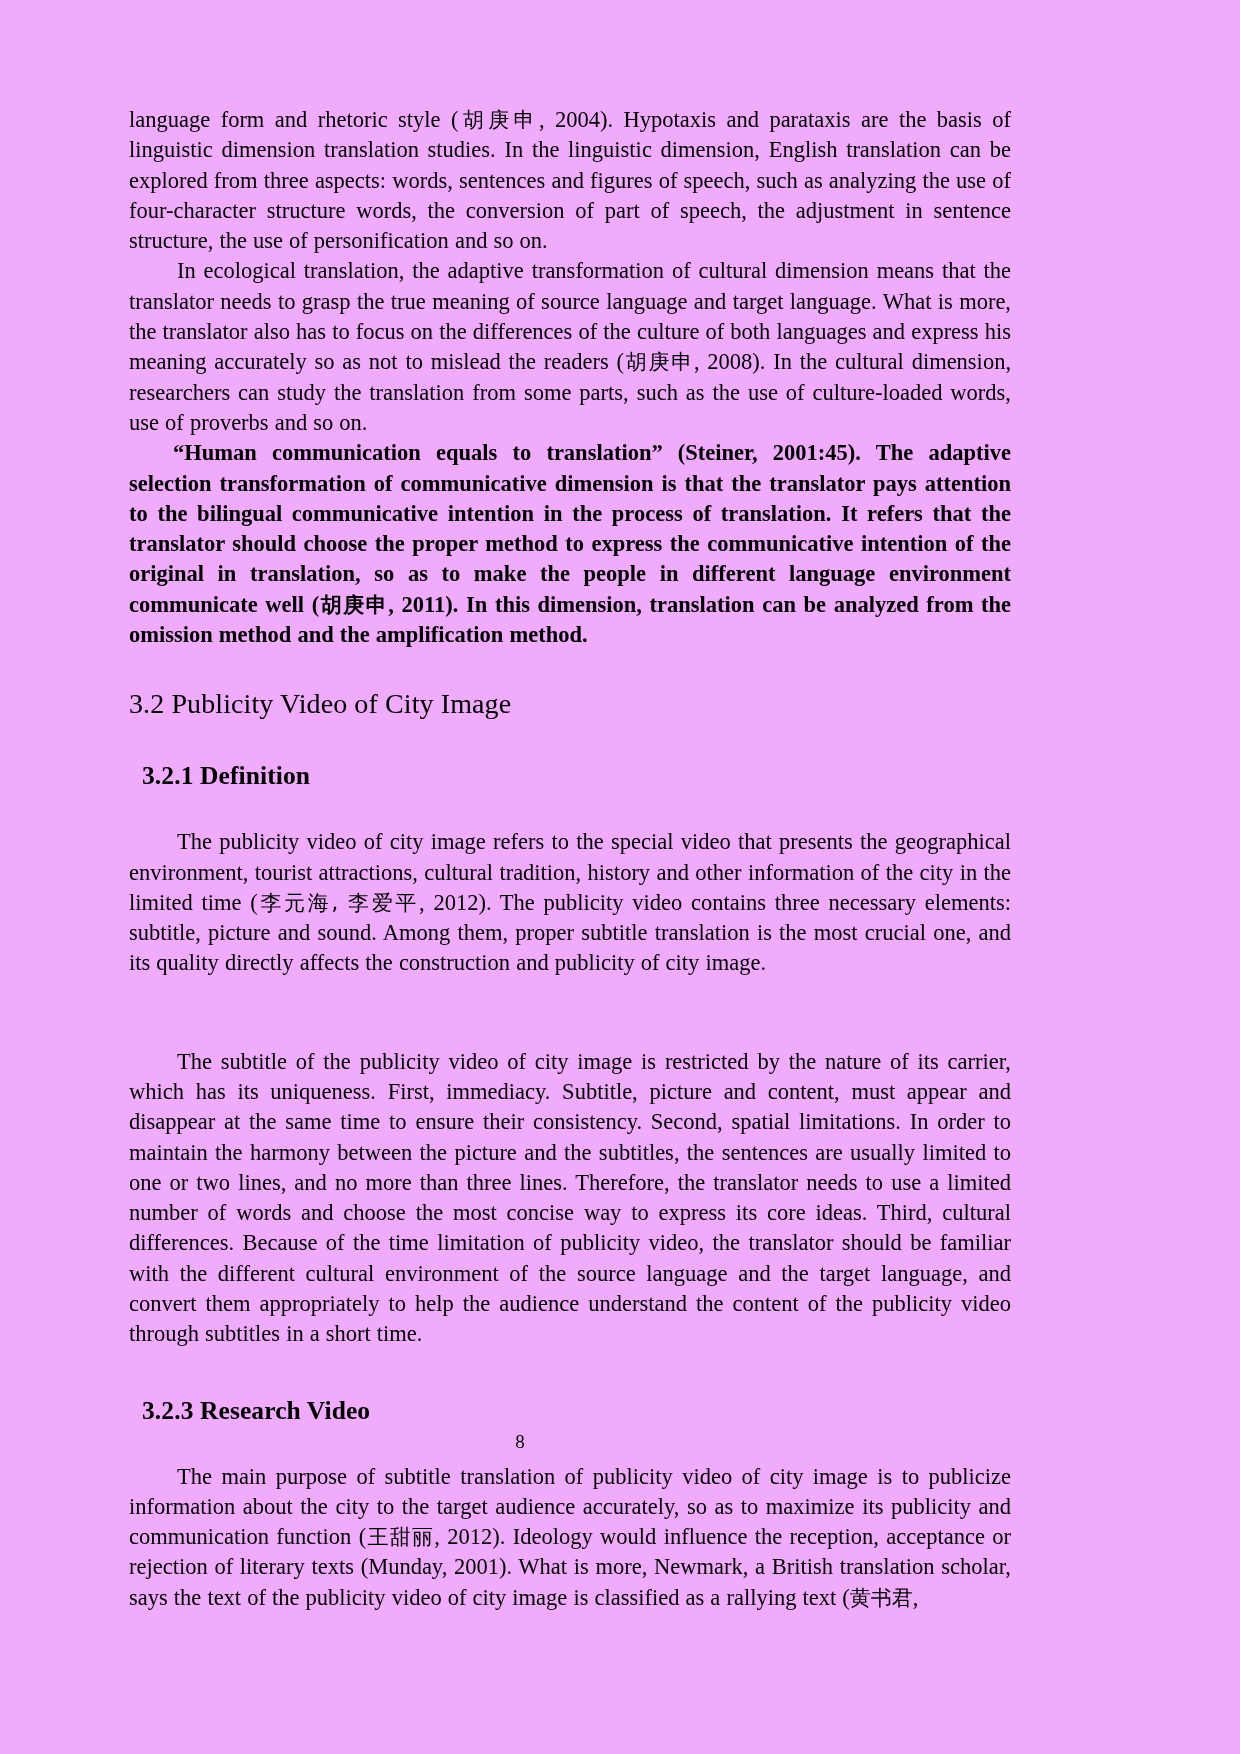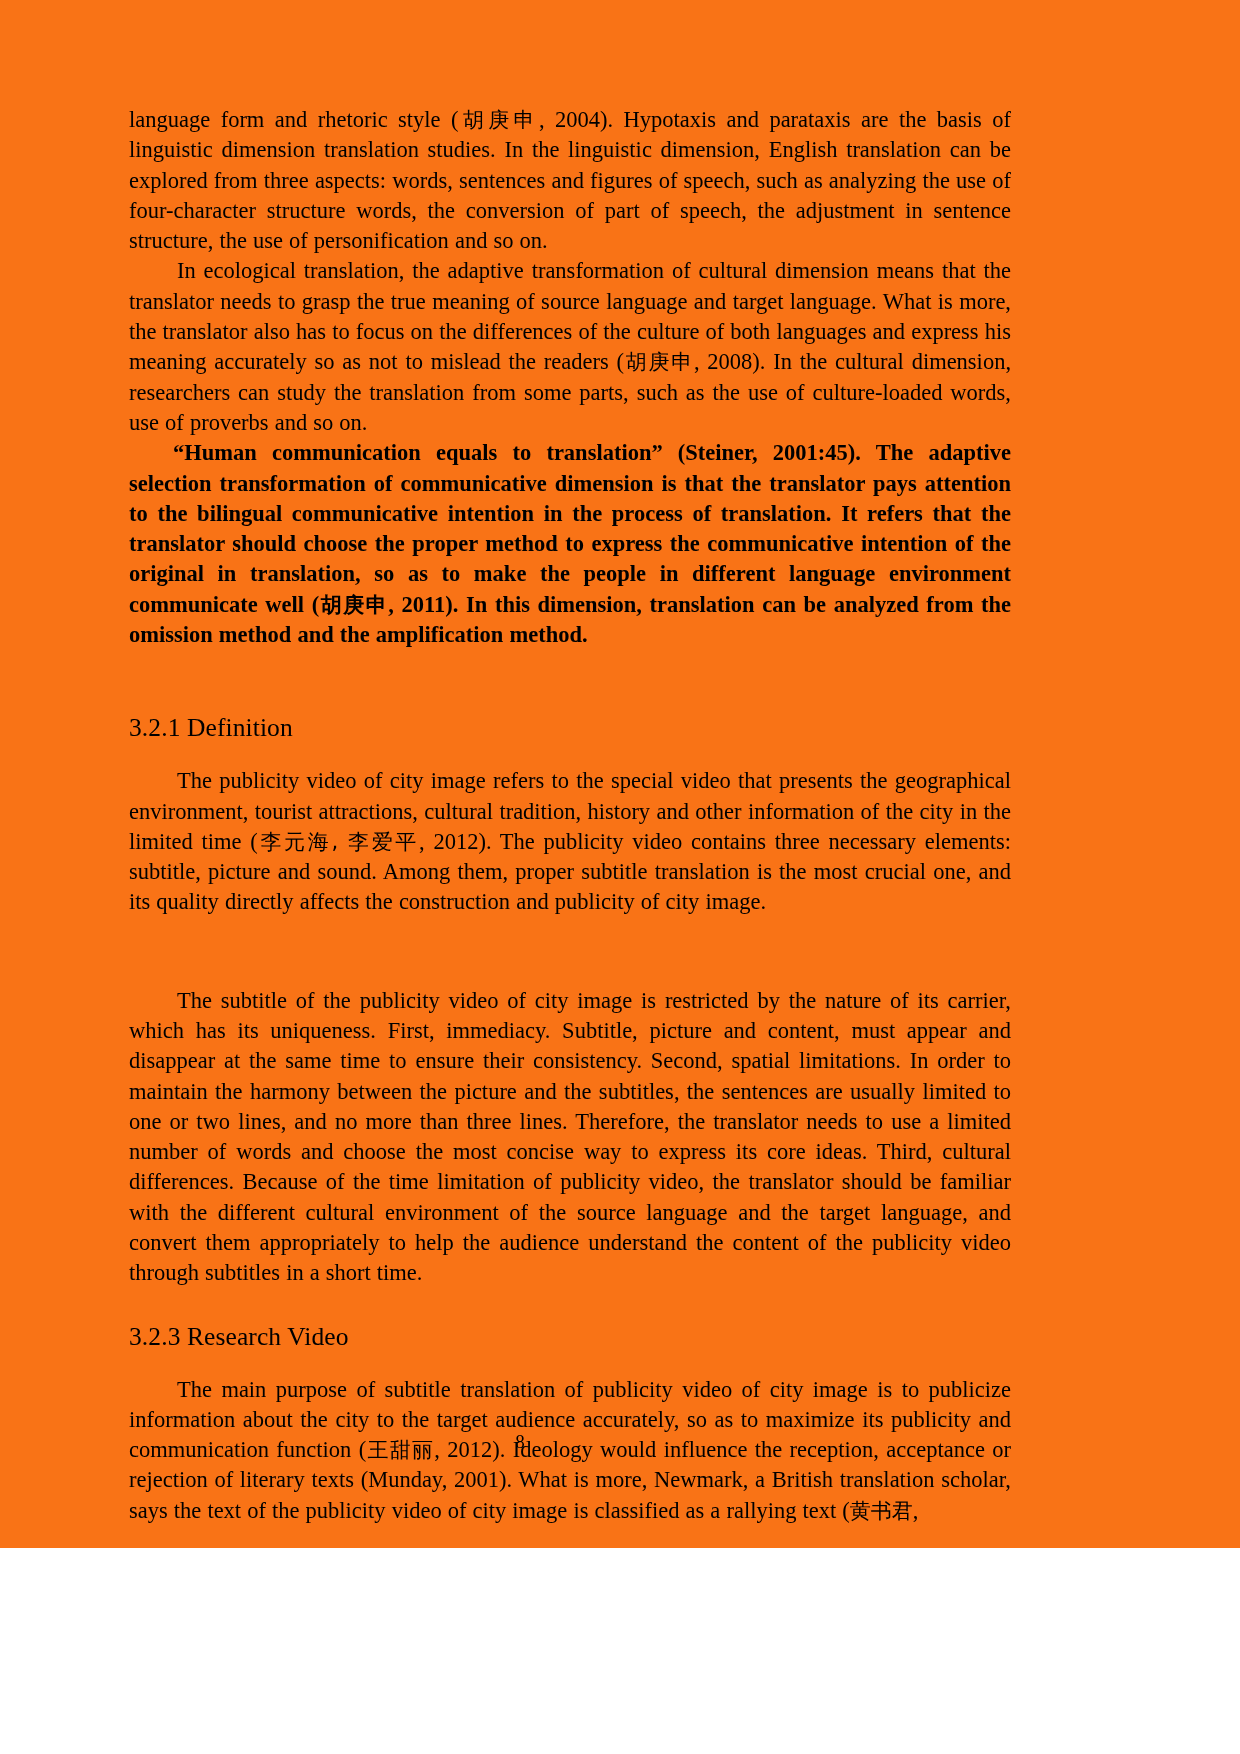--- a/index.html
+++ b/index.html
@@ -7,22 +7,22 @@
     padding: 0;
     background: #ffffff;
   }
   body {
     font-family: "Liberation Serif", "DejaVu Serif", serif;
     color: #000000;
   }
   .page {
     position: relative;
     width: 1240px;
-    height: 1548px;
-    background: #f97316;
+    height: 1754px;
+    background: #f0abfc;
     box-sizing: border-box;
     overflow: hidden;
   }
   .content {
     position: absolute;
     left: 129px;
     top: 105px;
     width: 882px;
   }
   p.body-text {
@@ -42,23 +42,23 @@
     font-weight: bold;
   }
   h2.heading2 {
     margin: 0;
     font-size: 28px;
     font-weight: normal;
     line-height: 1.25;
     letter-spacing: 0.1px;
   }
   h3.heading3 {
-    margin: 0;
+    margin: 13px;
     font-size: 25.5px;
-    font-weight: normal;
+    font-weight: bold;
     line-height: 1.25;
     letter-spacing: 0.1px;
   }
   .sp-h2-top { height: 36px; }
   .sp-h2-bot { height: 26px; }
   .sp-h3-bot { height: 22px; }
   .sp-block  { height: 32px; }
   .sp-block-lg { height: 46px; }
   .cn {
     font-family: "DejaVu Sans", "Liberation Sans", sans-serif;
@@ -86,20 +86,21 @@
 
   <div class="content">
 
     <p class="body-text"><span>language form and rhetoric style (</span><span class="cn">胡庚申</span><span>, 2004). Hypotaxis and parataxis are the basis of linguistic dimension translation studies. In the linguistic dimension, English translation can be explored from three aspects: words, sentences and figures of speech, such as analyzing the use of four-character structure words, the conversion of part of speech, the adjustment in sentence structure, the use of personification and so on.</span></p>
 
     <p class="body-text indent"><span>In ecological translation, the adaptive transformation of cultural dimension means that the translator needs to grasp the true meaning of source language and target language. What is more, the translator also has to focus on the differences of the culture of both languages and express his meaning accurately so as not to mislead the readers (</span><span class="cn">胡庚申</span><span>, 2008). In the cultural dimension, researchers can study the translation from some parts, such as the use of culture-loaded words, use of proverbs and so on.</span></p>
 
     <p class="body-text indent-quote"><span>“Human communication equals to translation” (Steiner, 2001:45). The adaptive selection transformation of communicative dimension is that the translator pays attention to the bilingual communicative intention in the process of translation. It refers that the translator should choose the proper method to express the communicative intention of the original in translation, so as to make the people in different language environment communicate well (</span><span class="cn">胡庚申</span><span>, 2011). In this dimension, translation can be analyzed from the omission method and the amplification method.</span></p>
 
     <div class="sp-h2-top"></div>
+    <h2 class="heading2">3.2 Publicity Video of City Image</h2>
     <div class="sp-h2-bot"></div>
 
     <h3 class="heading3">3.2.1 Definition</h3>
     <div class="sp-h3-bot"></div>
 
     <p class="body-text indent"><span>The publicity video of city image refers to the special video that presents the geographical environment, tourist attractions, cultural tradition, history and other information of the city in the limited time (</span><span class="cn">李元海, 李爱平</span><span>, 2012). The publicity video contains three necessary elements: subtitle, picture and sound. Among them, proper subtitle translation is the most crucial one, and its quality directly affects the construction and publicity of city image.</span></p>
 
     <div class="sp-block-lg"></div>
     <div class="sp-h3-bot"></div>
 

